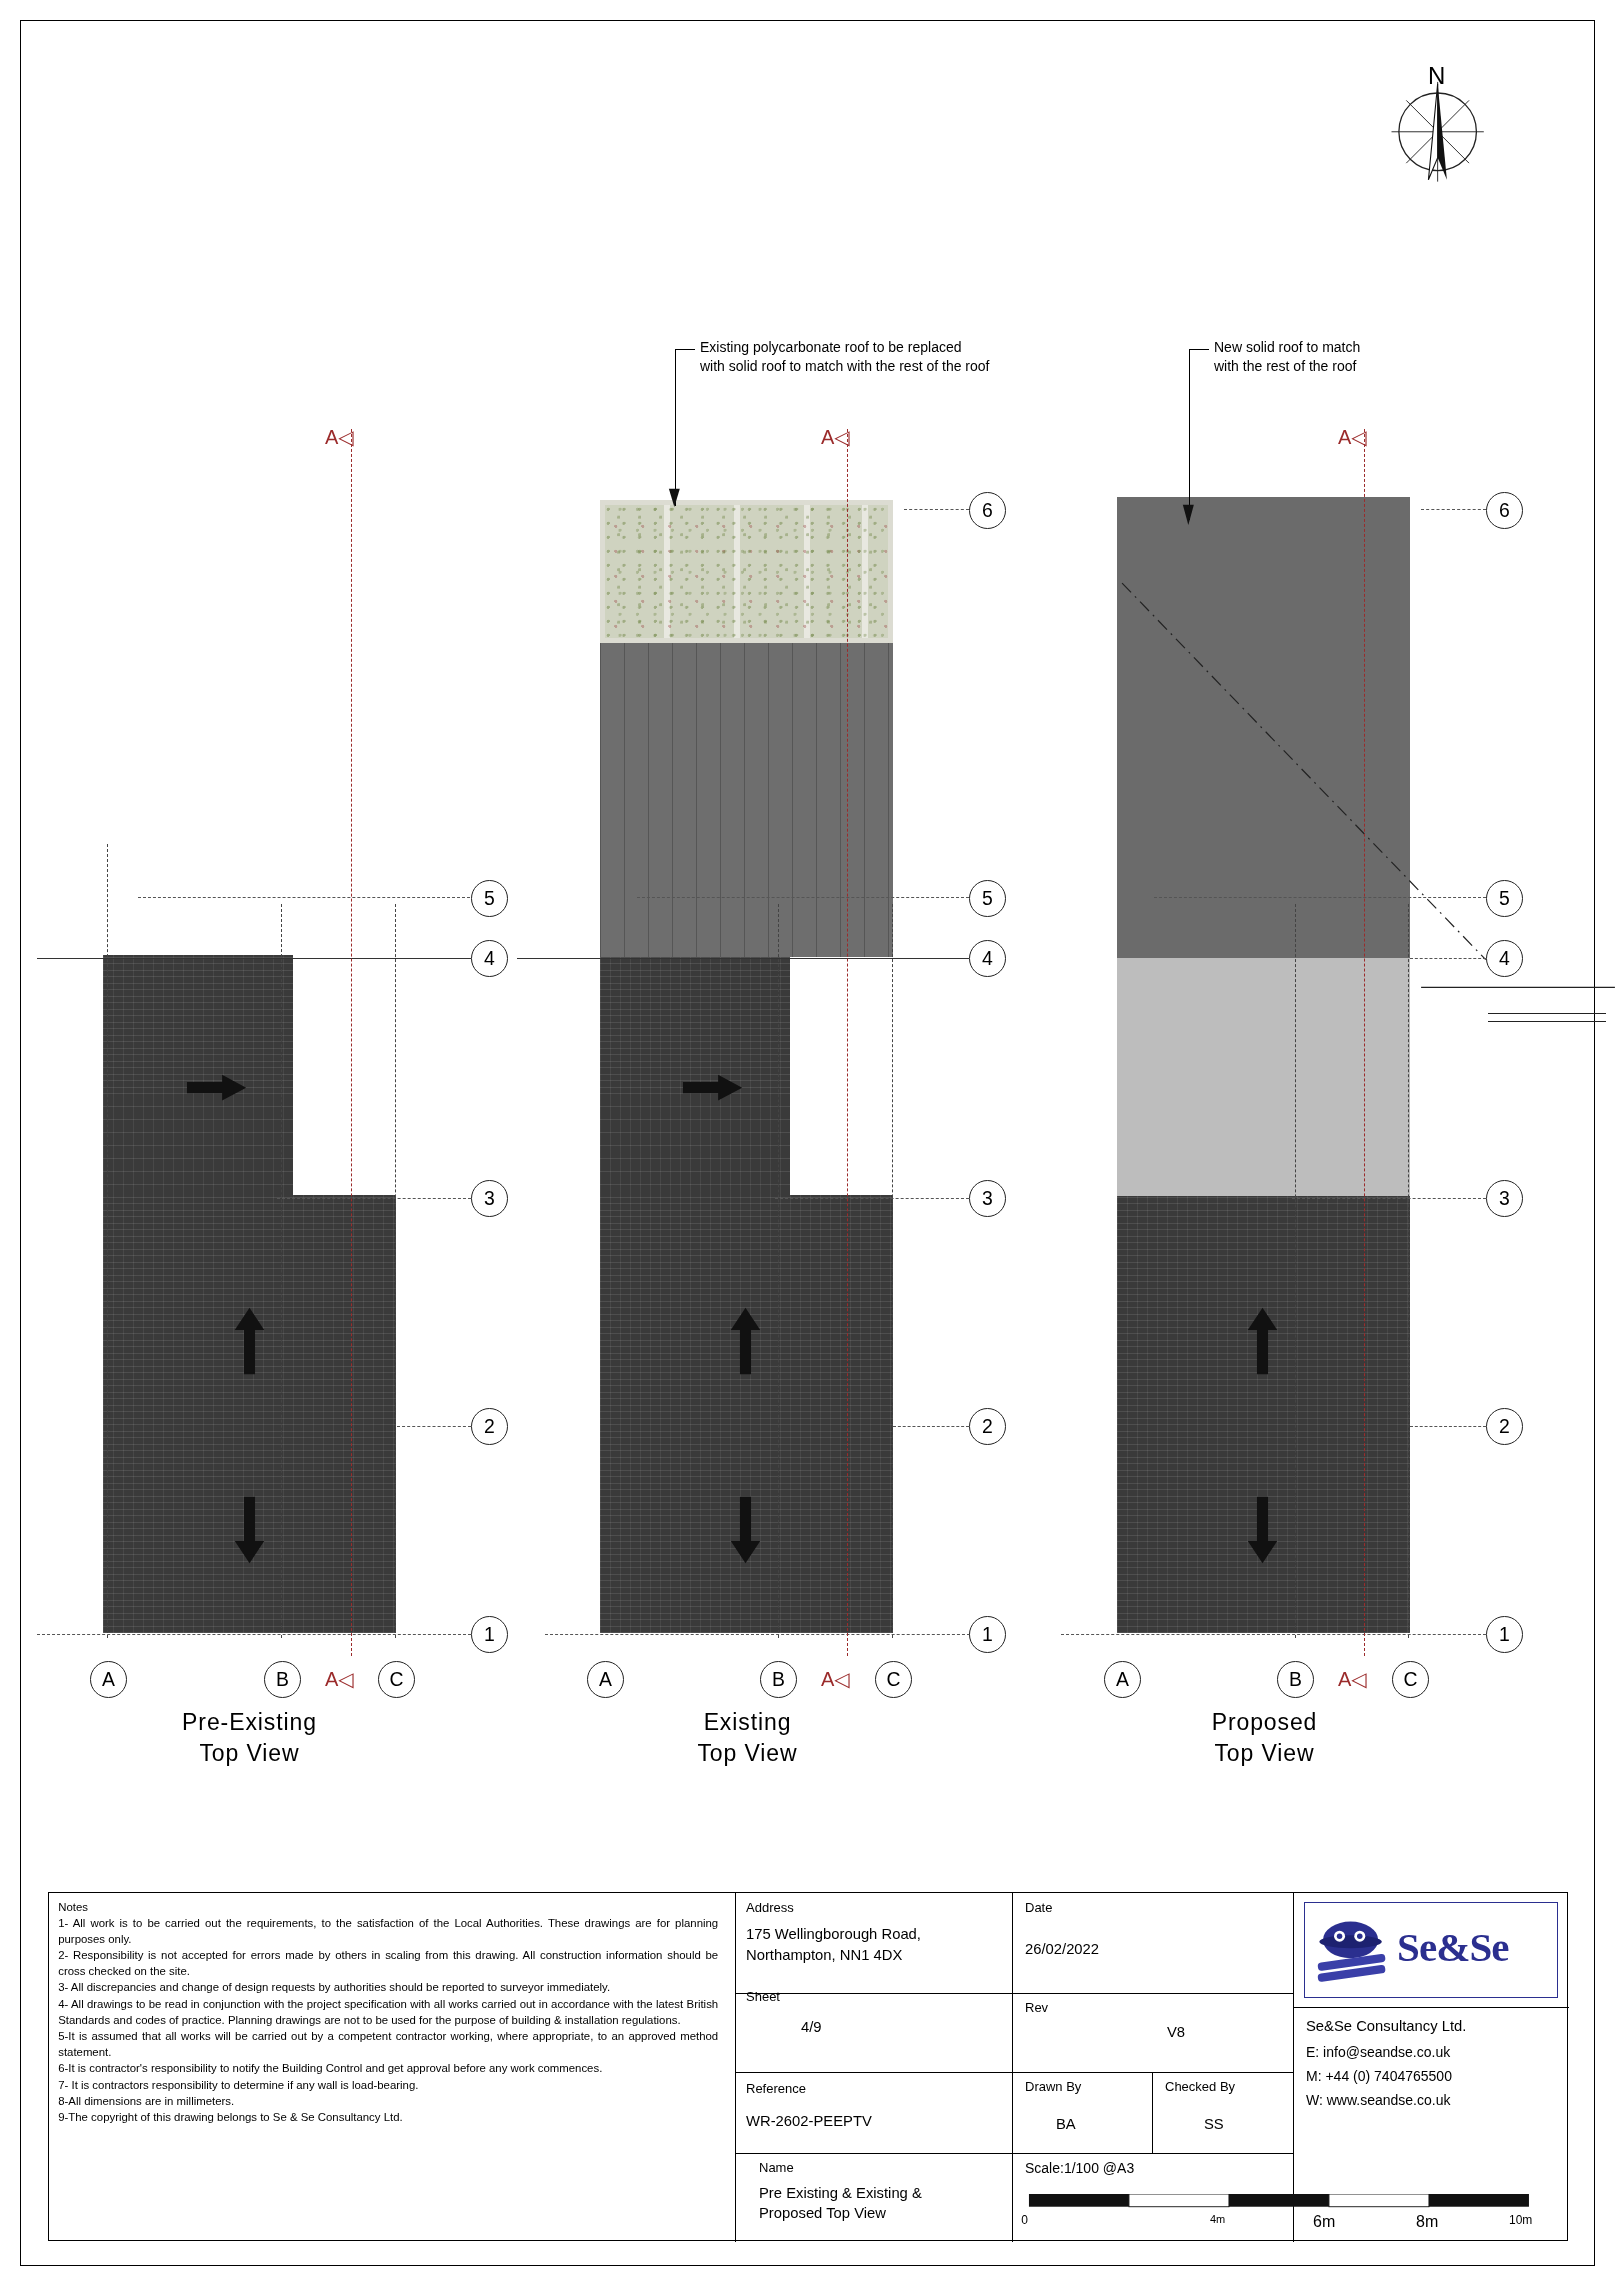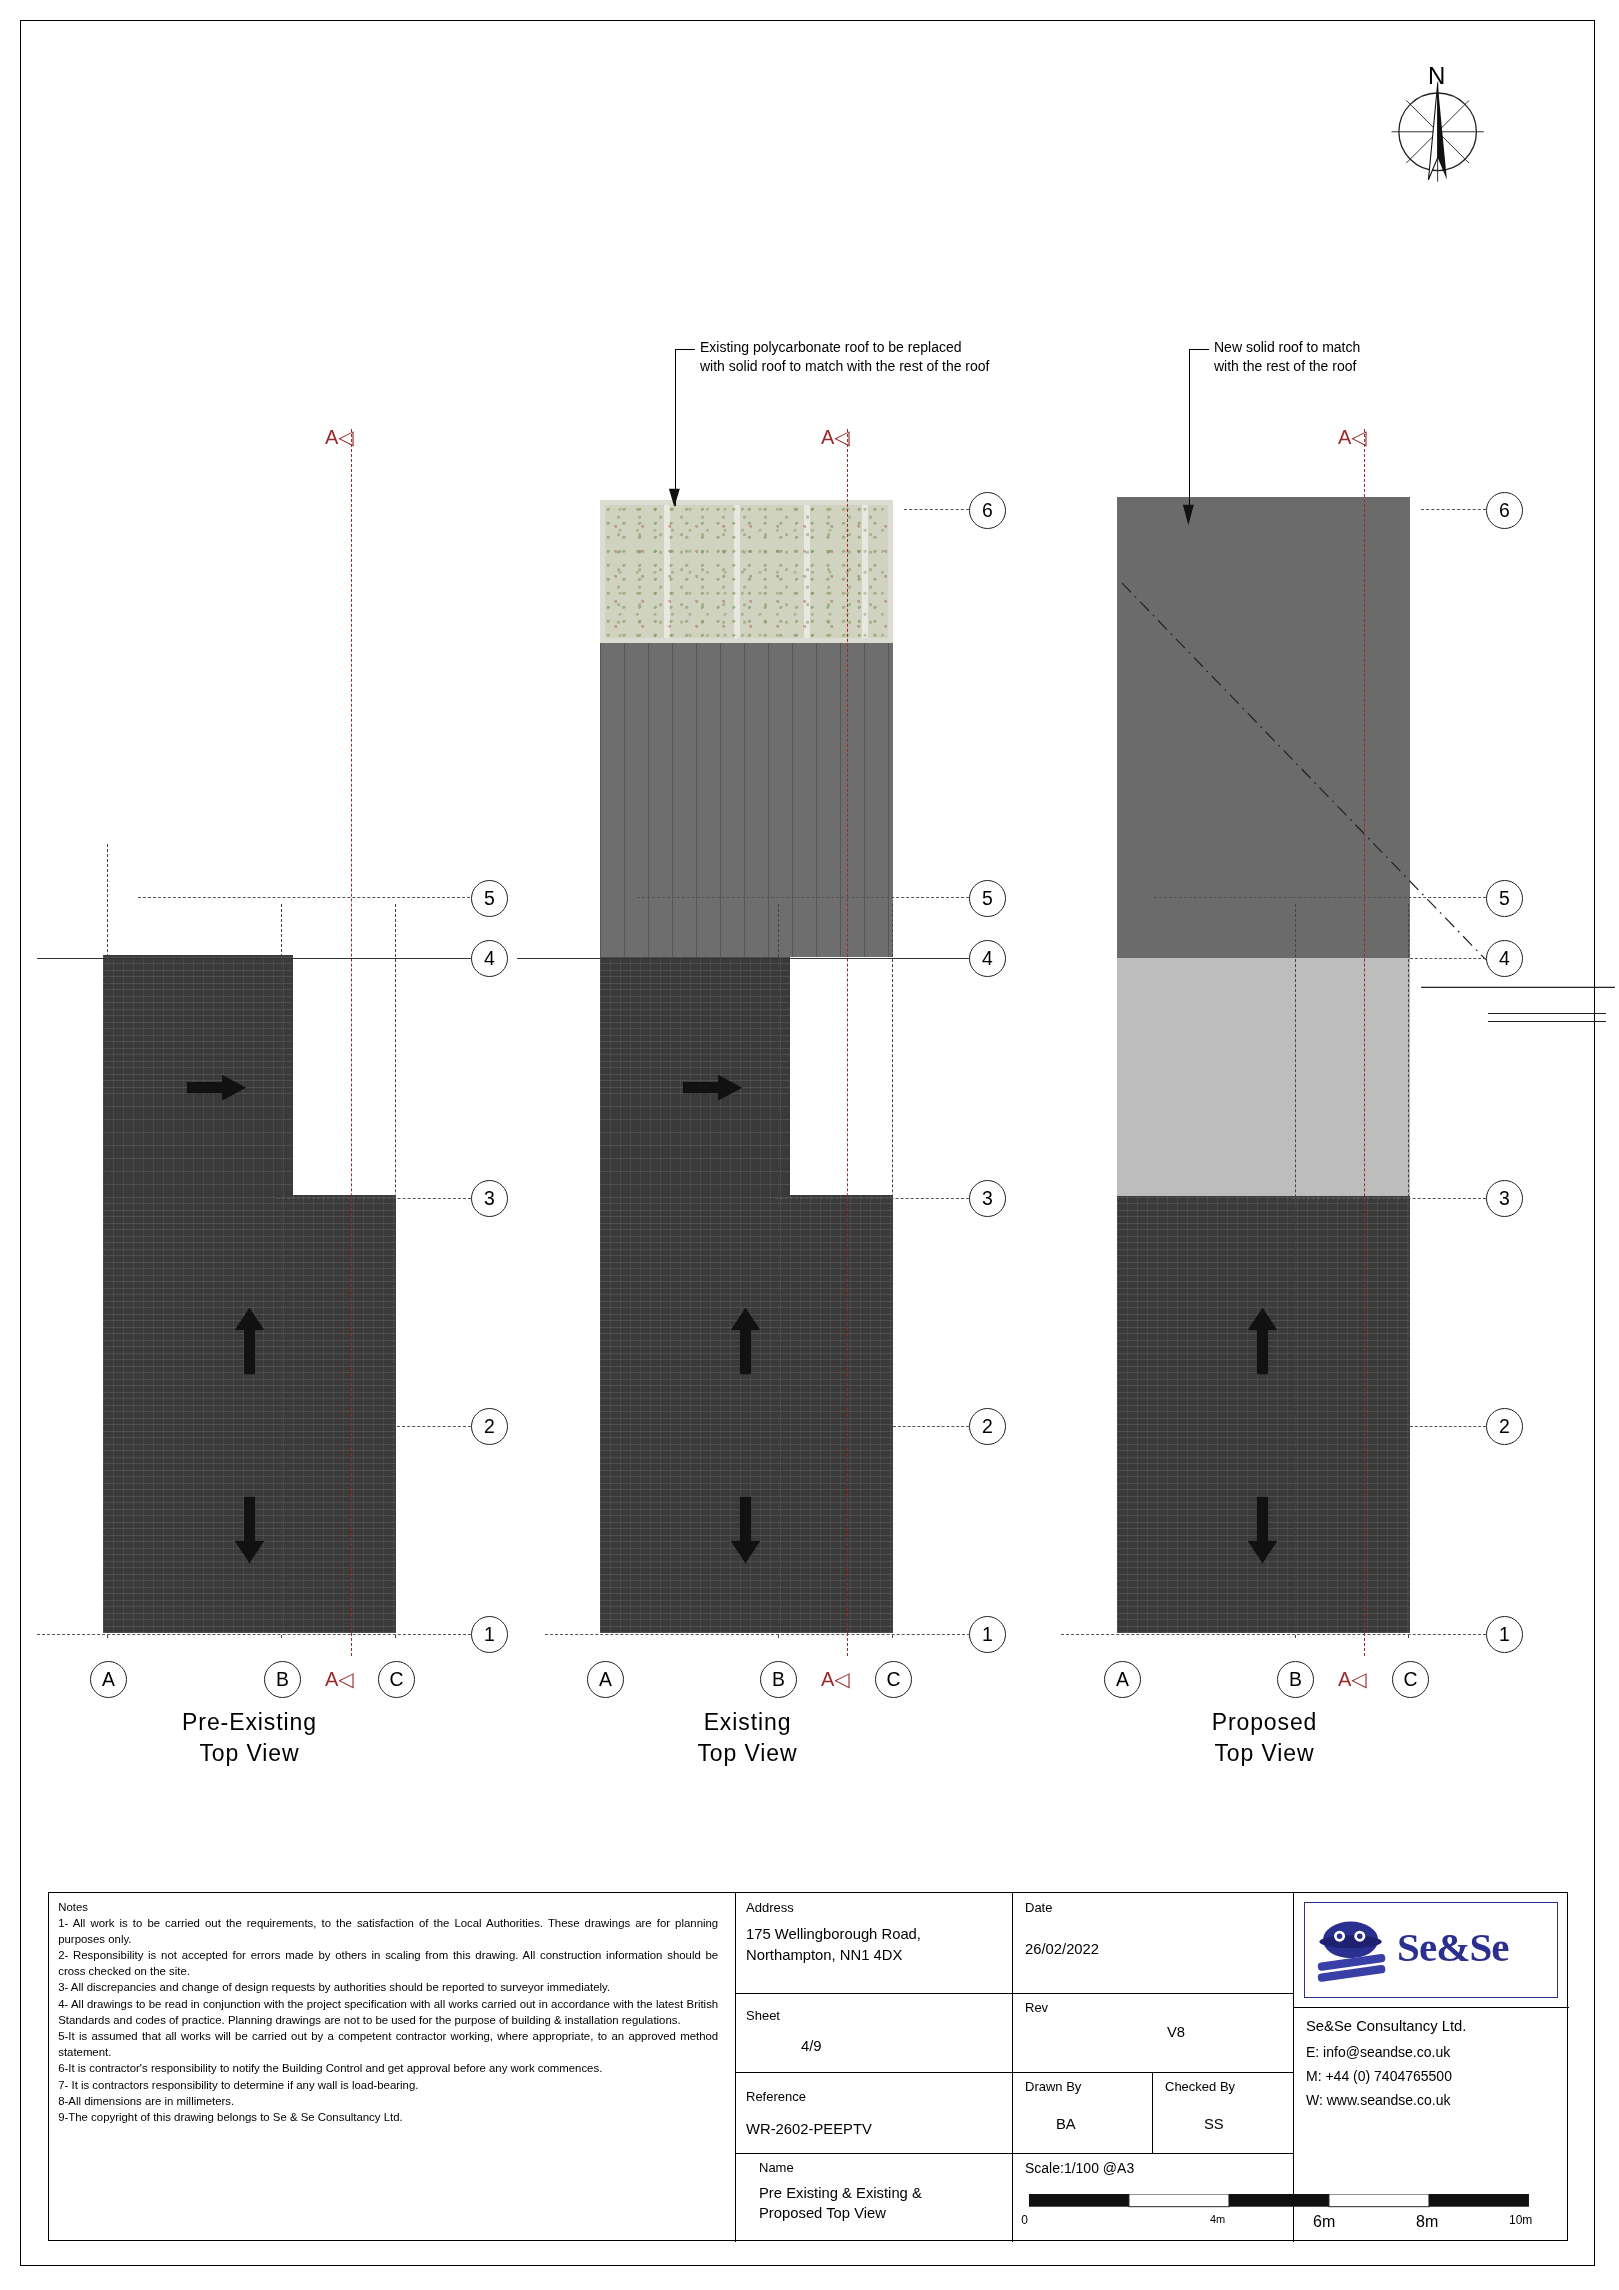--- a/index.html
+++ b/index.html
@@ -273,27 +273,27 @@
       <div>9-The copyright of this drawing belongs to Se &amp; Se Consultancy Ltd.</div>
     </div>
 
     <div style="position:absolute;left:686px;top:0;width:277px;height:100px;">
       <div class="lbl" style="position:absolute;left:11px;top:7.4px;">Address</div>
       <div class="val" style="position:absolute;left:11px;top:31px;white-space:pre-line;line-height:1.4;">175 Wellingborough Road,
 Northampton, NN1 4DX</div>
     </div>
     <div style="position:absolute;left:686px;top:100px;width:277px;height:0;border-top:1.1px solid #000;"></div>
 
-    <div style="position:absolute;left:686px;top:108px;width:277px;height:79px;">
+    <div style="position:absolute;left:686px;top:89px;width:277px;height:79px;">
       <div class="lbl" style="position:absolute;left:11px;top:7.4px;">Sheet</div>
       <div class="val" style="position:absolute;left:66px;top:37px;">4/9</div>
     </div>
     <div style="position:absolute;left:686px;top:179px;width:277px;height:0;border-top:1.1px solid #000;"></div>
 
-    <div style="position:absolute;left:686px;top:189px;width:277px;height:81px;">
+    <div style="position:absolute;left:686px;top:181px;width:277px;height:81px;">
       <div class="lbl" style="position:absolute;left:11px;top:7.4px;">Reference</div>
       <div class="val" style="position:absolute;left:11px;top:39px;">WR-2602-PEEPTV</div>
     </div>
     <div style="position:absolute;left:686px;top:260px;width:277px;height:0;border-top:1.1px solid #000;"></div>
 
     <div style="position:absolute;left:686px;top:260px;width:277px;height:89px;">
       <div class="lbl" style="position:absolute;left:24px;top:7.4px;">Name</div>
       <div class="val" style="position:absolute;left:24px;top:29.5px;white-space:pre-line;line-height:1.4;">Pre Existing &amp; Existing &amp;
 Proposed Top View</div>
     </div>

